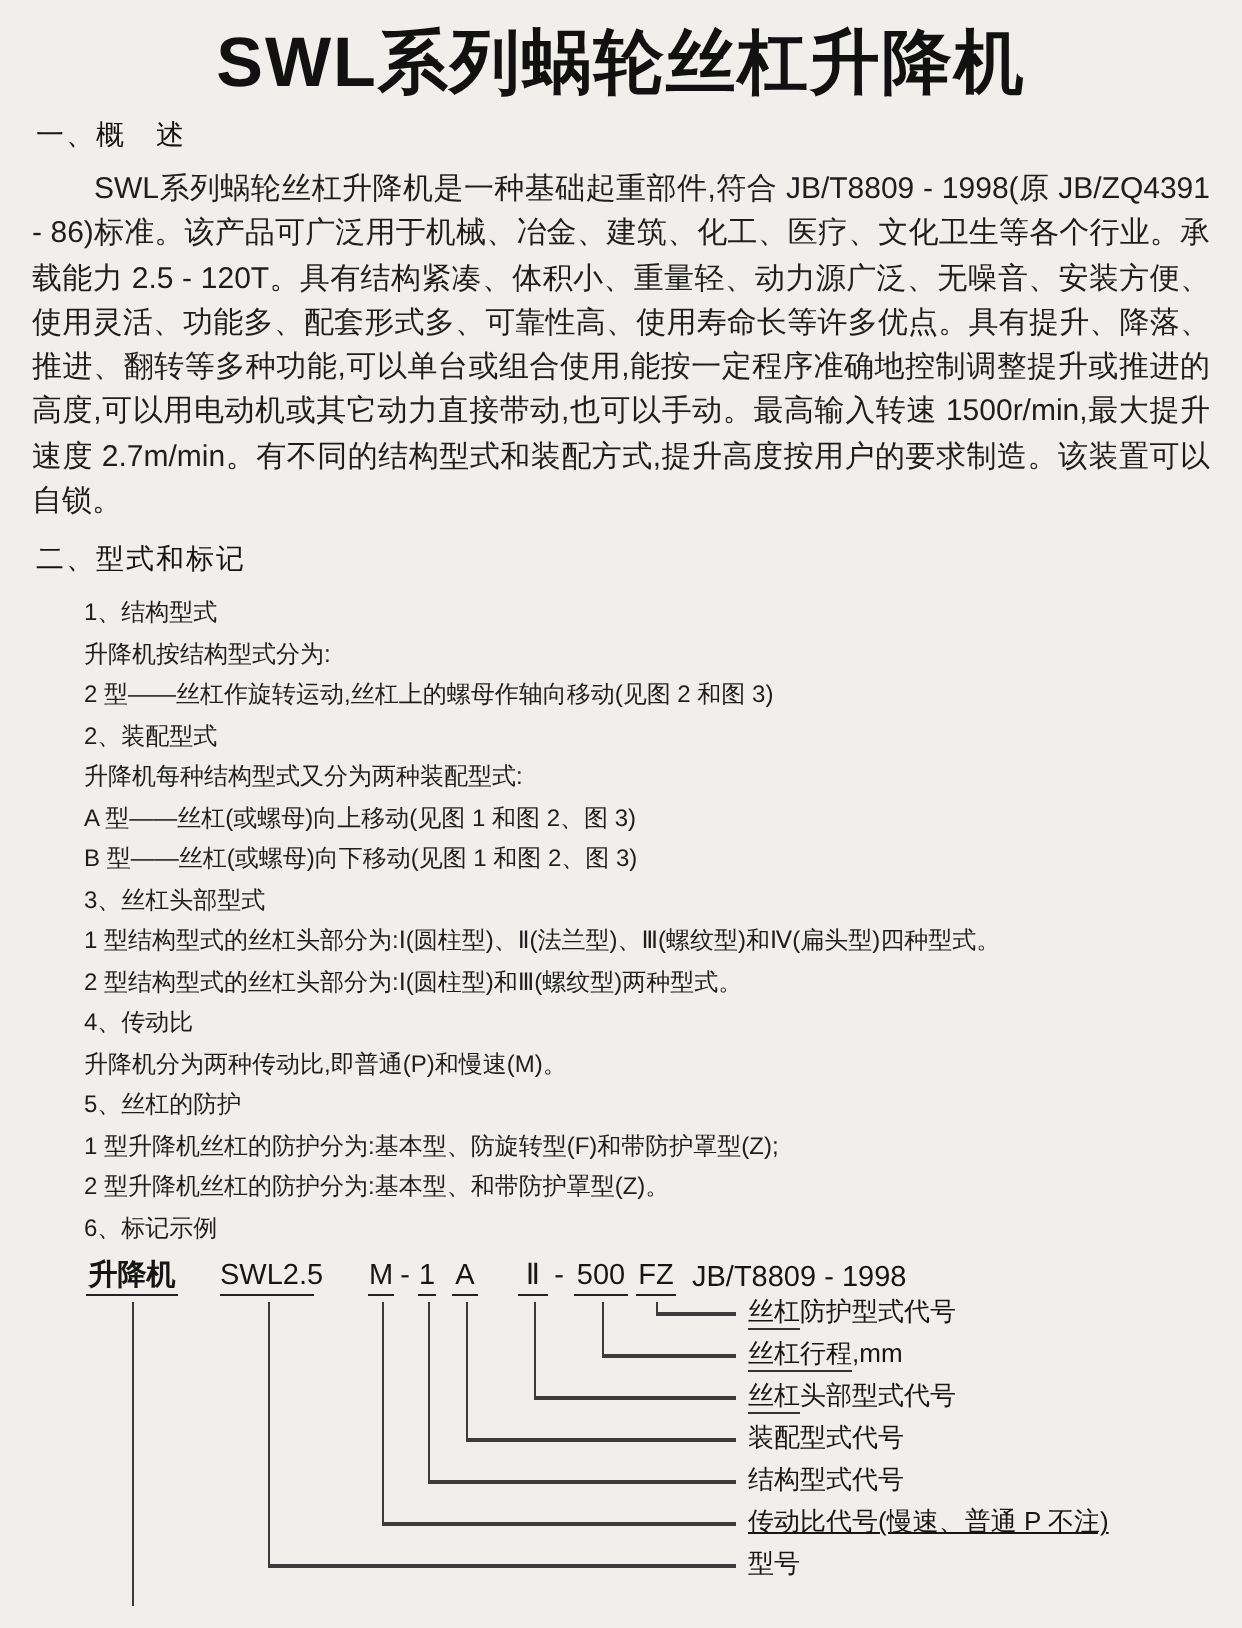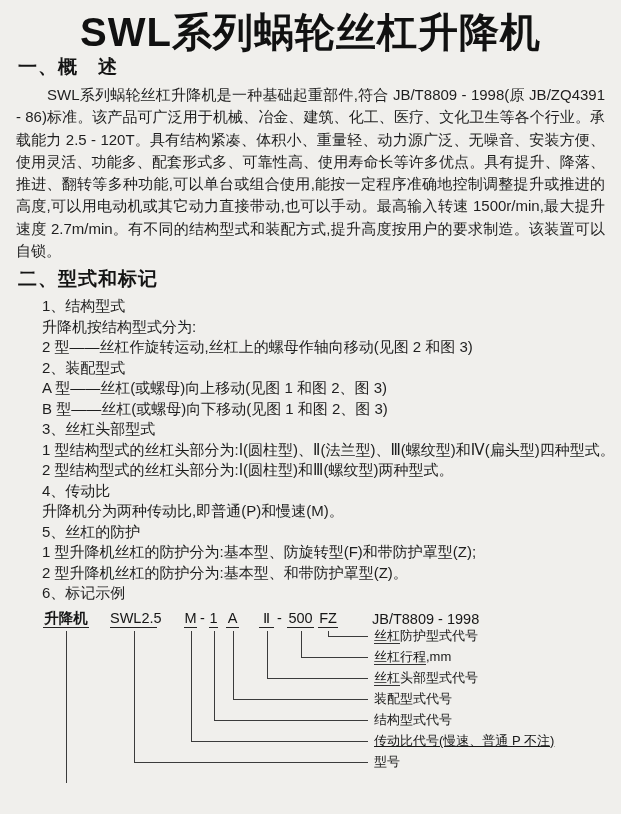--- a/index.html
+++ b/index.html
@@ -13,46 +13,46 @@
   .page{
     width:621px;height:814px;
     box-sizing:border-box;
     padding:0 16px;
     background:#f0efec;
     position:relative;
     overflow:hidden;
   }
   .title{
     margin:14px 0 6px 0;
-    font-size:40px;
+    font-size:35px;
     line-height:36px;
     font-weight:bold;
     text-align:center;
     letter-spacing:1px;
     color:#111;
   }
   .sec-heading{
-    font-size:19px;
+    font-size:14px;
     line-height:22px;
-    font-weight:bold;
+    font-weight:normal;
     margin:4px 0 4px 2px;
     letter-spacing:1px;
     color:#141414;
   }
   .overview{
     margin:6px 0 6px 0;
     font-size:15px;
     line-height:22.3px;
     text-align:justify;
     text-indent:31px;
     color:#1e1e1e;
   }
   .spec-list{margin-top:6px;}
   .spec-line{
-    font-size:15px;
+    font-size:12px;
     line-height:20.5px;
     padding-left:26px;
     white-space:nowrap;
     color:#1e1e1e;
   }
   
   .diagram{
     position:relative;
     height:192px;
     margin:2px -16px 0 -16px;
@@ -97,20 +97,21 @@
 
   <p class="overview">SWL系列蜗轮丝杠升降机是一种基础起重部件,符合 JB/T8809 - 1998(原 JB/ZQ4391 - 86)标准。该产品可广泛用于机械、冶金、建筑、化工、医疗、文化卫生等各个行业。承载能力 2.5 - 120T。具有结构紧凑、体积小、重量轻、动力源广泛、无噪音、安装方便、使用灵活、功能多、配套形式多、可靠性高、使用寿命长等许多优点。具有提升、降落、推进、翻转等多种功能,可以单台或组合使用,能按一定程序准确地控制调整提升或推进的高度,可以用电动机或其它动力直接带动,也可以手动。最高输入转速 1500r/min,最大提升速度 2.7m/min。有不同的结构型式和装配方式,提升高度按用户的要求制造。该装置可以自锁。</p>
 
   <h2 class="sec-heading">二、型式和标记</h2>
 
   <div class="spec-list">
     <div class="spec-line">1、结构型式</div>
     <div class="spec-line">升降机按结构型式分为:</div>
     <div class="spec-line">2 型——丝杠作旋转运动,丝杠上的螺母作轴向移动(见图 2 和图 3)</div>
     <div class="spec-line">2、装配型式</div>
+    <div class="spec-line">升降机每种结构型式又分为两种装配型式:</div>
     <div class="spec-line">A 型——丝杠(或螺母)向上移动(见图 1 和图 2、图 3)</div>
     <div class="spec-line">B 型——丝杠(或螺母)向下移动(见图 1 和图 2、图 3)</div>
     <div class="spec-line">3、丝杠头部型式</div>
     <div class="spec-line">1 型结构型式的丝杠头部分为:Ⅰ(圆柱型)、Ⅱ(法兰型)、Ⅲ(螺纹型)和Ⅳ(扁头型)四种型式。</div>
     <div class="spec-line">2 型结构型式的丝杠头部分为:Ⅰ(圆柱型)和Ⅲ(螺纹型)两种型式。</div>
     <div class="spec-line">4、传动比</div>
     <div class="spec-line">升降机分为两种传动比,即普通(P)和慢速(M)。</div>
     <div class="spec-line">5、丝杠的防护</div>
     <div class="spec-line">1 型升降机丝杠的防护分为:基本型、防旋转型(F)和带防护罩型(Z);</div>
     <div class="spec-line">2 型升降机丝杠的防护分为:基本型、和带防护罩型(Z)。</div>
@@ -121,21 +122,21 @@
       <div class="mk-token u" style="left: 43px; width: 46px; font-weight: bold;">升降机</div>
       <div class="mk-token u" style="left: 110px; width: 47px; text-align: center;">SWL2.5</div>
       <div class="mk-token u" style="left: 184px; width: 13px;">M</div>
       <div class="mk-token" style="left: 198px; width: 9px;">-</div>
       <div class="mk-token u" style="left: 209px; width: 9px;">1</div>
       <div class="mk-token u" style="left: 226px; width: 13px;">A</div>
       <div class="mk-token u" style="left: 259px; width: 15px;">Ⅱ</div>
       <div class="mk-token" style="left: 275px; width: 9px;">-</div>
       <div class="mk-token u" style="left: 287px; width: 27px;">500</div>
       <div class="mk-token u" style="left: 318px; width: 20px;">FZ</div>
-      <div class="mk-standard" style="left: 372px;">JB/T8809 - 1998</div>
+      <div class="mk-standard" style="left: 346px;">JB/T8809 - 1998</div>
       <div class="vline" style="left: 328px; top: 25px; height: 5px;"></div>
       <div class="hline" style="left: 328px; top: 30px; width: 40px;"></div>
       <div class="mk-label" style="left: 374px; top: 21px;"><span class="up">丝杠</span><span>防护型式代号</span></div>
       <div class="vline" style="left: 300.5px; top: 25px; height: 26px;"></div>
       <div class="hline" style="left: 300.5px; top: 51px; width: 67.5px;"></div>
       <div class="mk-label" style="left: 374px; top: 42px;"><span class="up">丝杠行程</span><span>,mm</span></div>
       <div class="vline" style="left: 266.5px; top: 25px; height: 47px;"></div>
       <div class="hline" style="left: 266.5px; top: 72px; width: 101.5px;"></div>
       <div class="mk-label" style="left: 374px; top: 63px;"><span class="up">丝杠</span><span>头部型式代号</span></div>
       <div class="vline" style="left: 232.5px; top: 25px; height: 68px;"></div>

